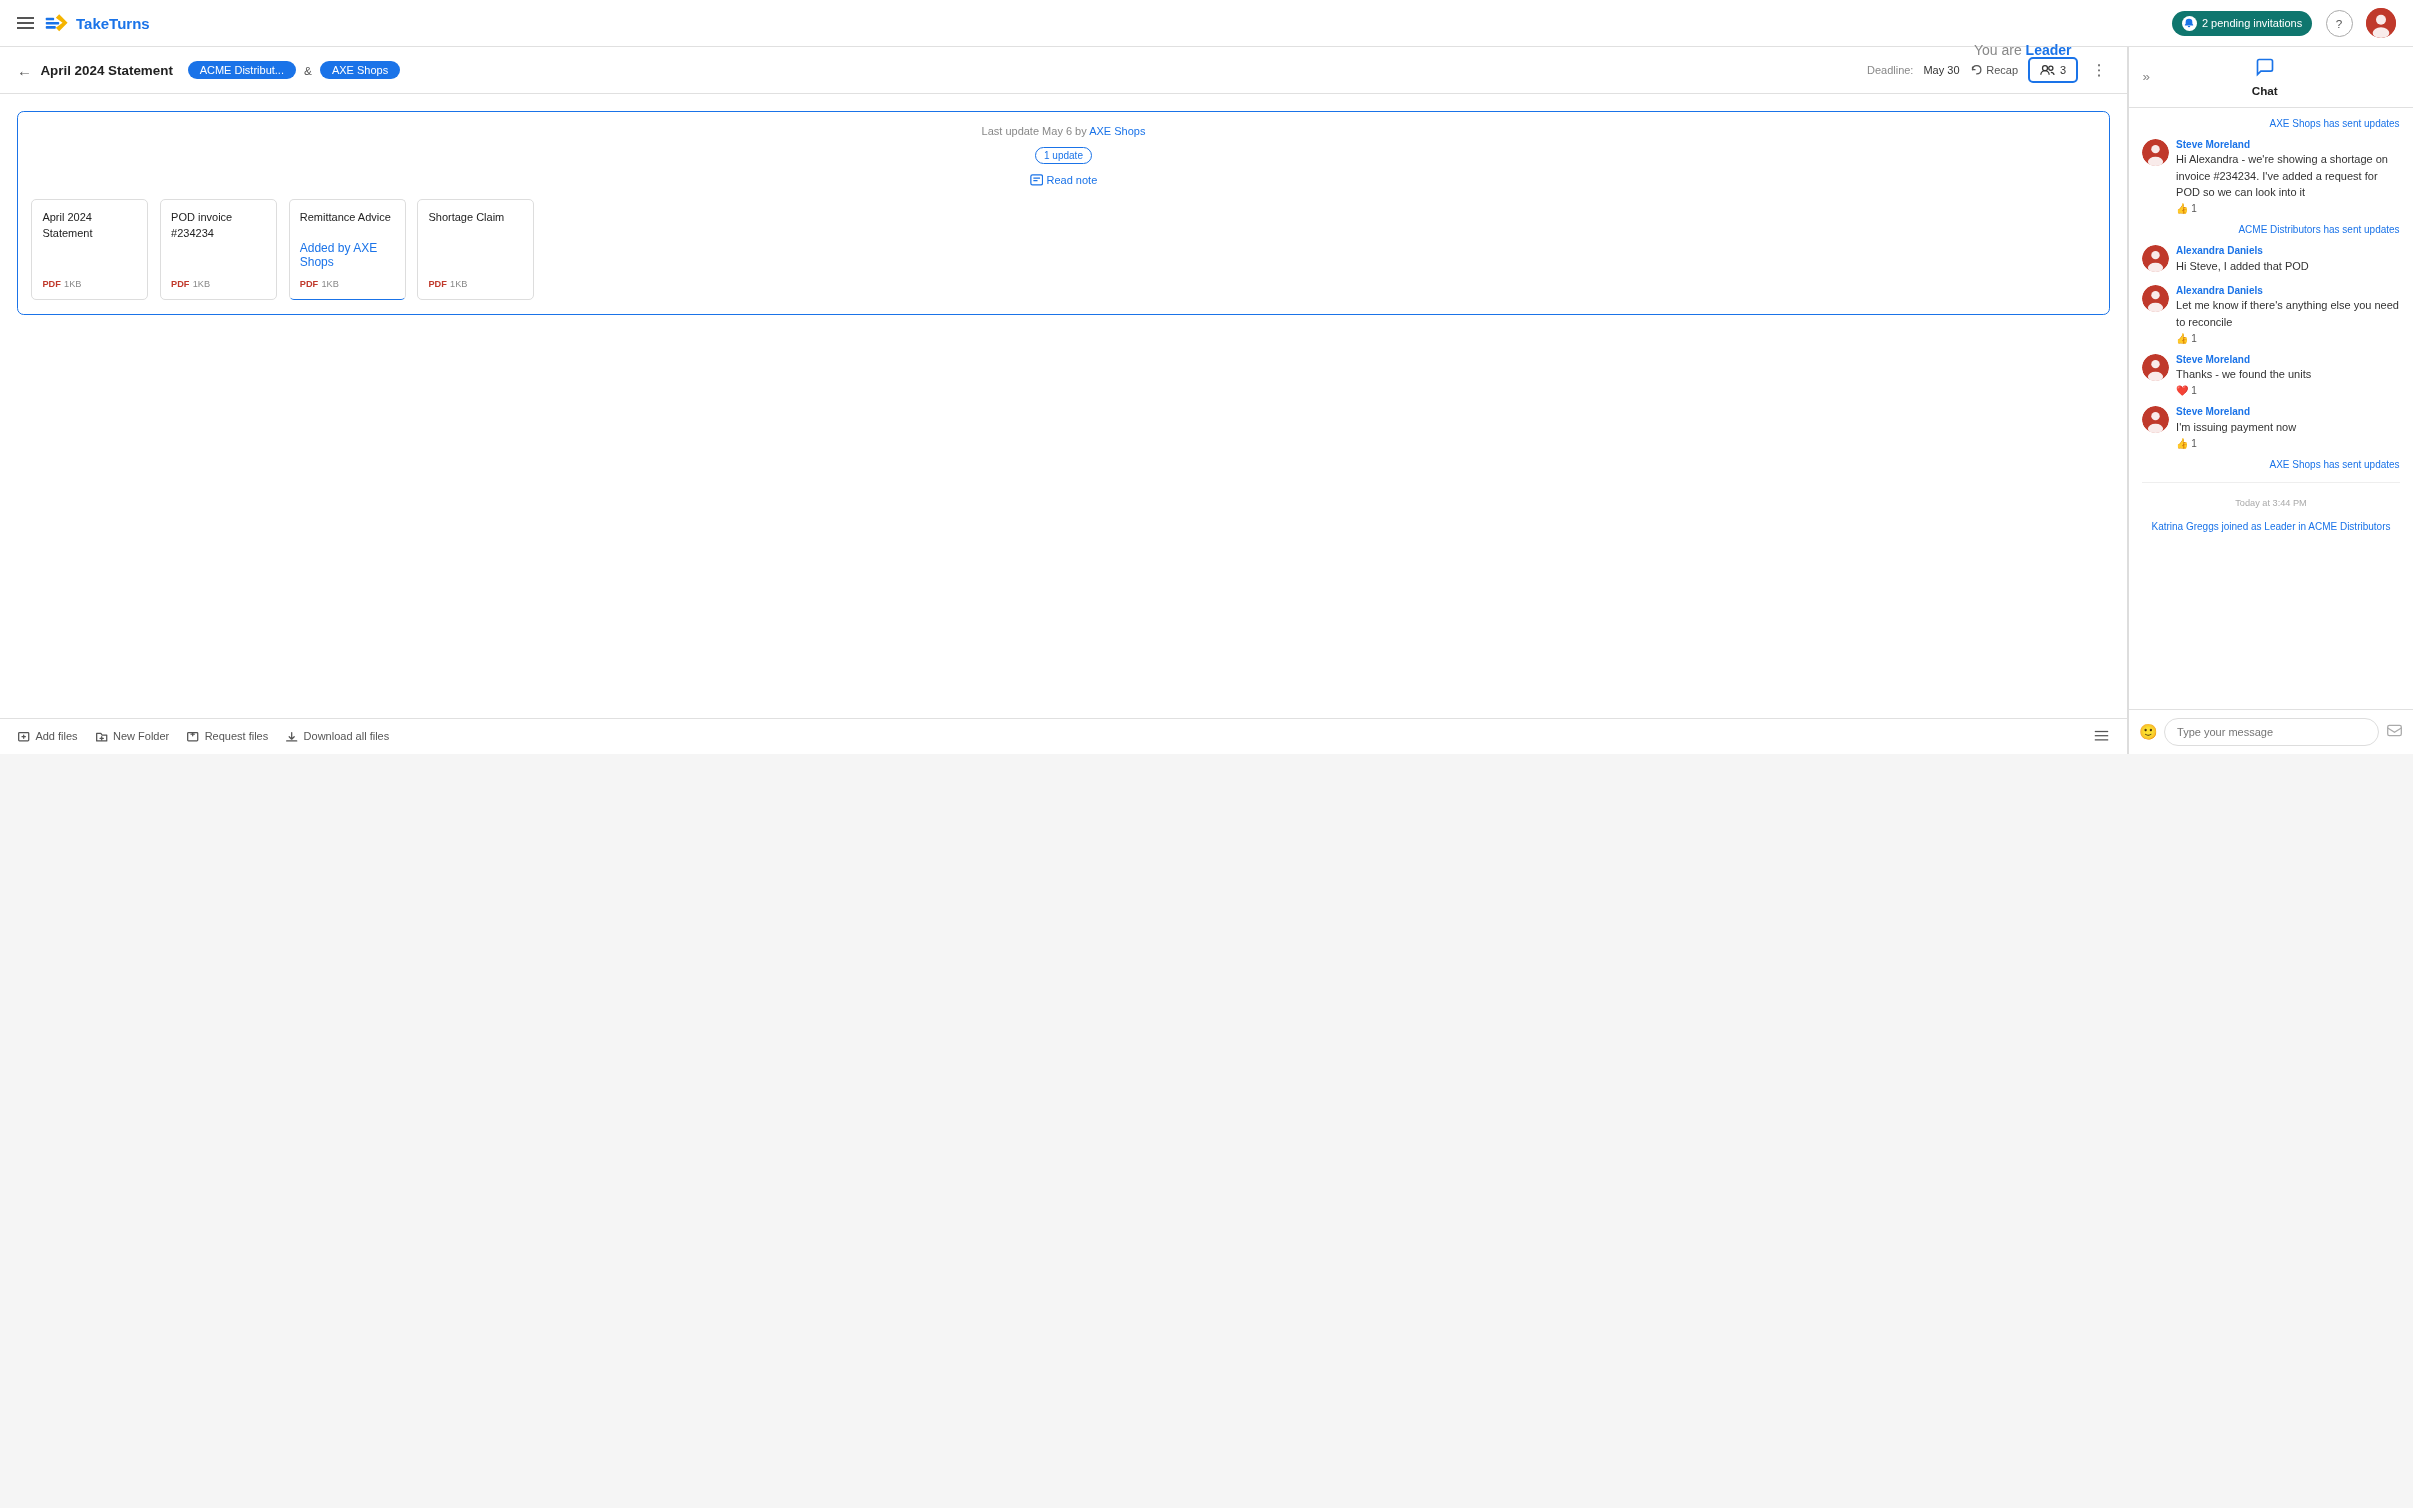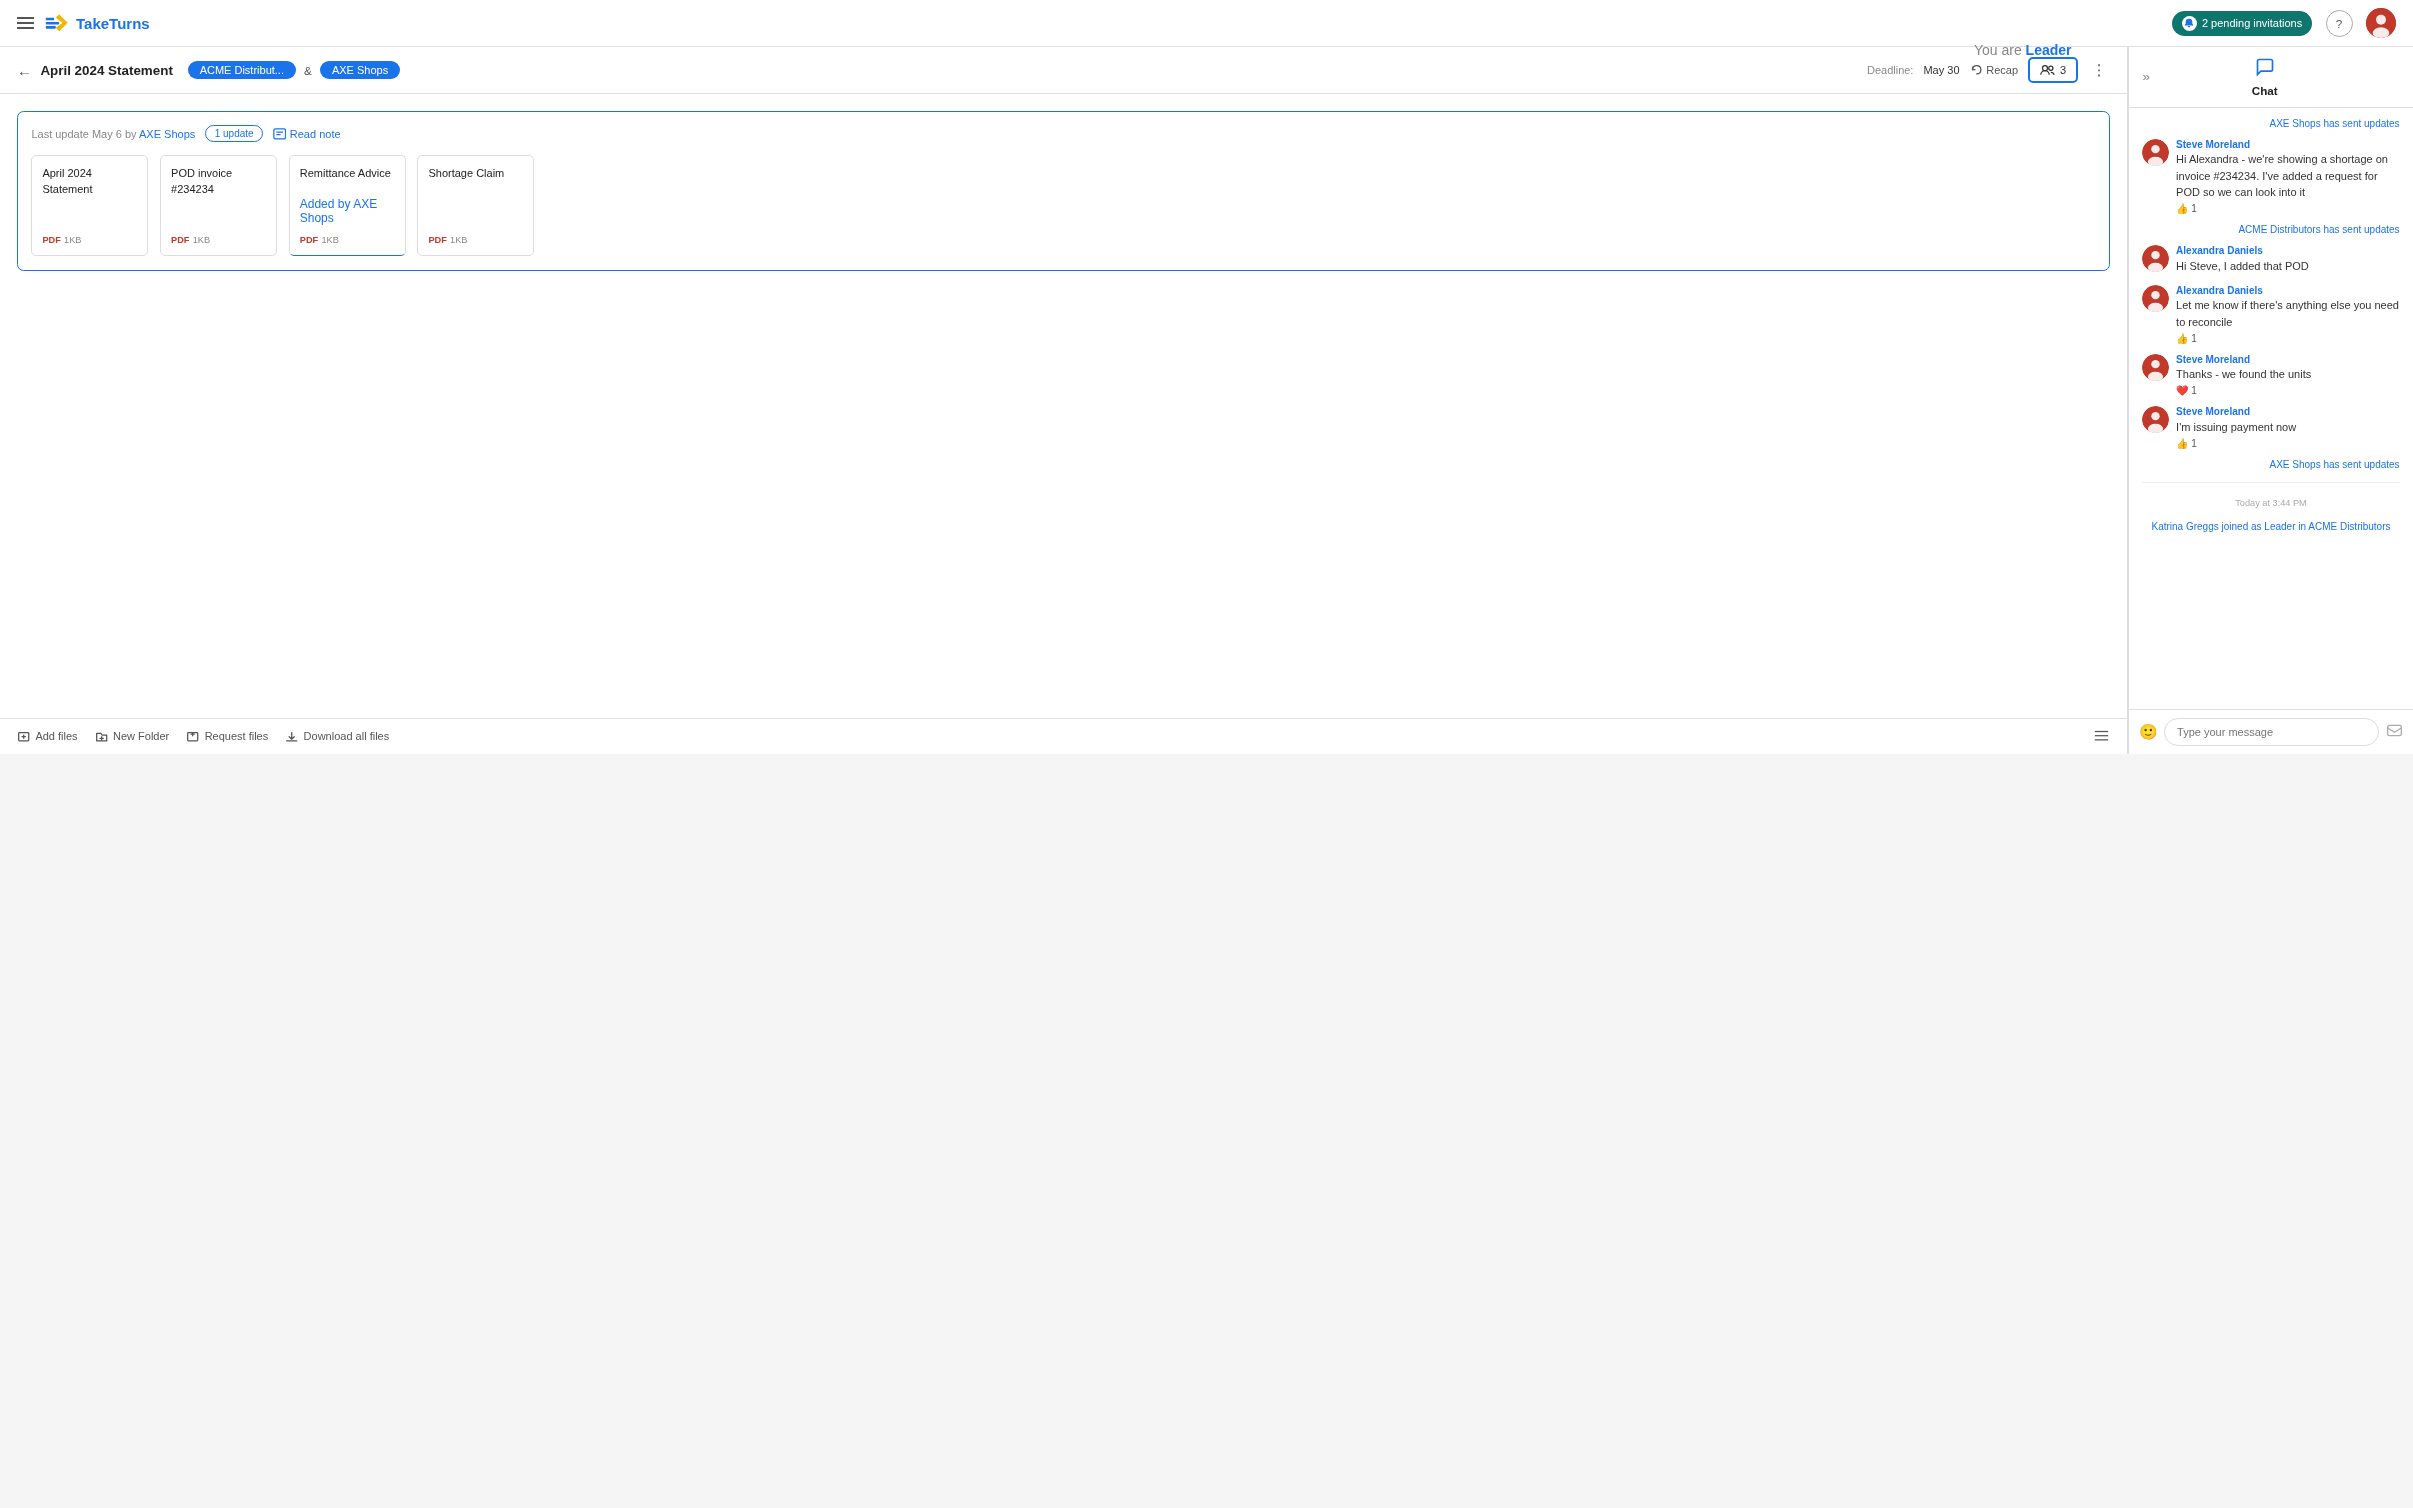--- a/index.html
+++ b/index.html
@@ -57,21 +57,21 @@
     .recap-btn { display: flex; align-items: center; gap: 3.4px; color: #555; font-size: 11px; cursor: pointer; }
     .participants-btn {
       display: flex; align-items: center; gap: 5px; border: 1.7px solid #1a73e8; border-radius: 5px;
       padding: 5px 10px; cursor: pointer; font-size: 11px; color: #333;
     }
     .more-btn { cursor: pointer; color: #555; font-size: 15px; padding: 3.4px; }
 
     
     .content-area { flex: 1; padding: 17px; overflow-y: auto; }
     .content-border { border: 1.7px solid #1a73e8; border-radius: 6.7px; padding: 13.4px; }
-    .content-header { display: flex; align-items: center; gap: 10px; margin-bottom: 13.4px; }
+    .content-header { display: flex; align-items: center; gap: 10px; margin-bottom: 13.4px; flex-direction: column; }
     .last-update { font-size: 11px; color: #888; }
     .last-update a { color: #1a73e8; text-decoration: none; }
     .update-badge {
       border: 0.8px solid #1a73e8; color: #1a73e8; border-radius: 10px; padding: 1.7px 8.4px;
       font-size: 10px; cursor: pointer;
     }
     .read-note-btn {
       display: flex; align-items: flex-end; gap: 3.4px; color: #1a73e8; font-size: 11px; cursor: pointer;
       text-decoration: none;
     }

